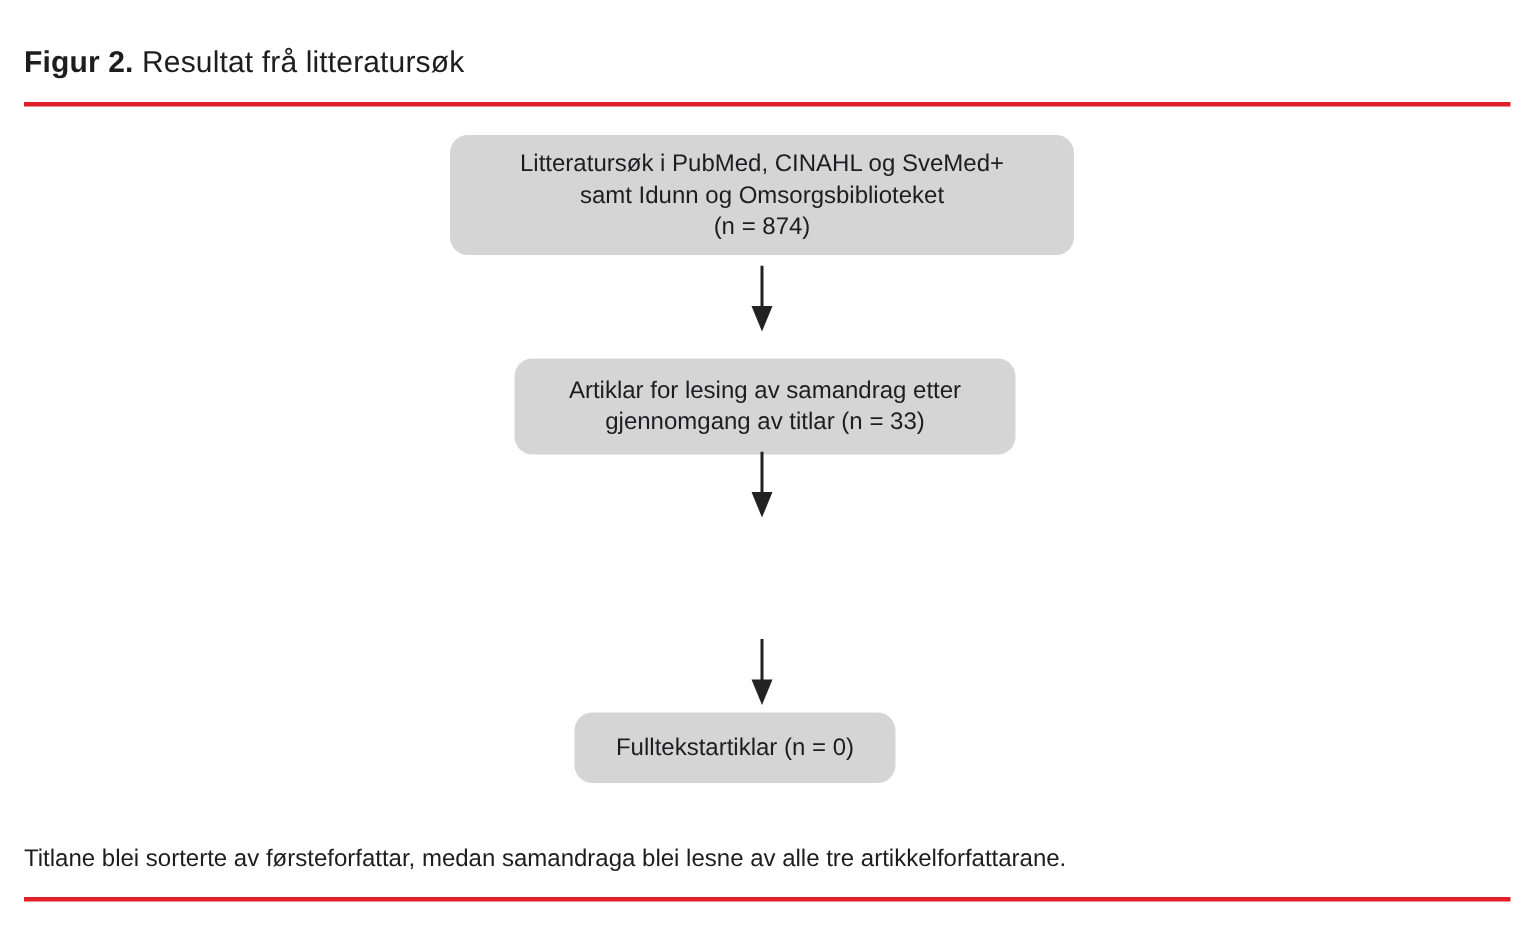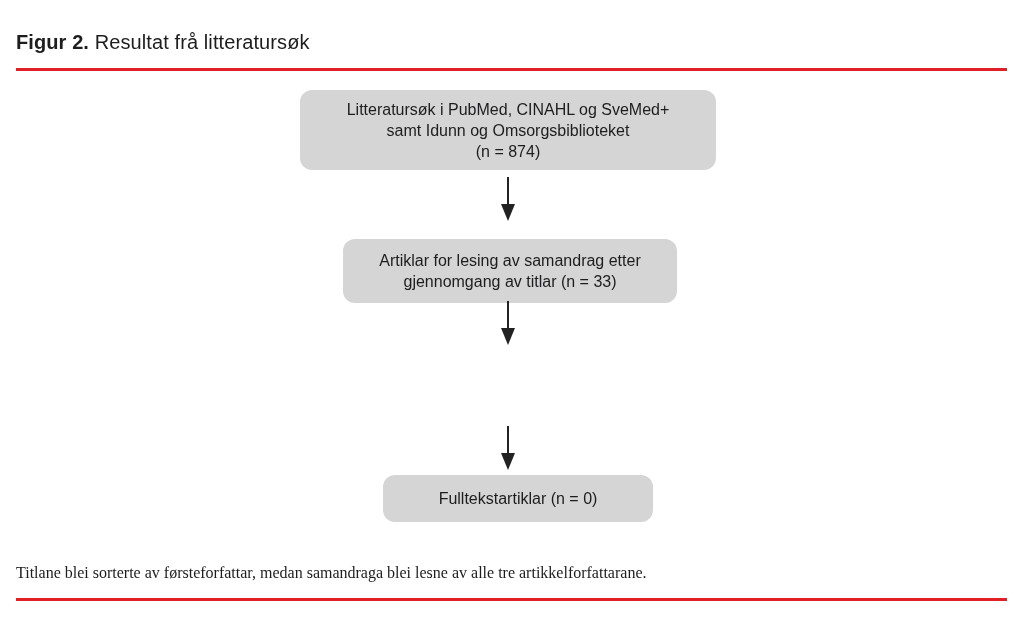--- a/index.html
+++ b/index.html
@@ -56,41 +56,40 @@
     line-height: 21px;
     color: var(--text, #1d1d1f);
     padding: 4px 10px;
   }
   .flow-box .box-text {
     white-space: pre-line;
   }
   .box-1 { left: 300px; top: 90px;  width: 416px; height: 80px; }
   .box-2 { left: 343px; top: 227px; width: 334px; height: 64px; margin-top: 12px; }
   .box-3 { left: 302px; top: 351px; width: 418px; height: 66px; }
-  .box-4 { left: 383px; top: 475px; width: 270px; height: 47px; }
+  .box-4 { left: 383px; top: 475px; width: 214px; height: 47px; }
 
   .flow-arrow {
     position: absolute;
     left: 499px;
     width: 18px;
     height: 44px;
   }
   .arrow-1 { top: 177px; }
   .arrow-2 { top: 301px; }
   .arrow-3 { top: 426px; }
 
   .footnote {
     position: absolute;
     left: 16px;
     top: 563px;
     font-size: 16px;
     line-height: 20px;
     color: var(--text, #1d1d1f);
     white-space: nowrap;
-    font-family: Liberation Serif, serif;
   }
 </style>
 </head>
 <body>
 
 <div class="page">
 
   <div class="figure-title">
     <span class="label">Figur 2.</span><span class="rest"> Resultat frå litteratursøk</span>
   </div>

